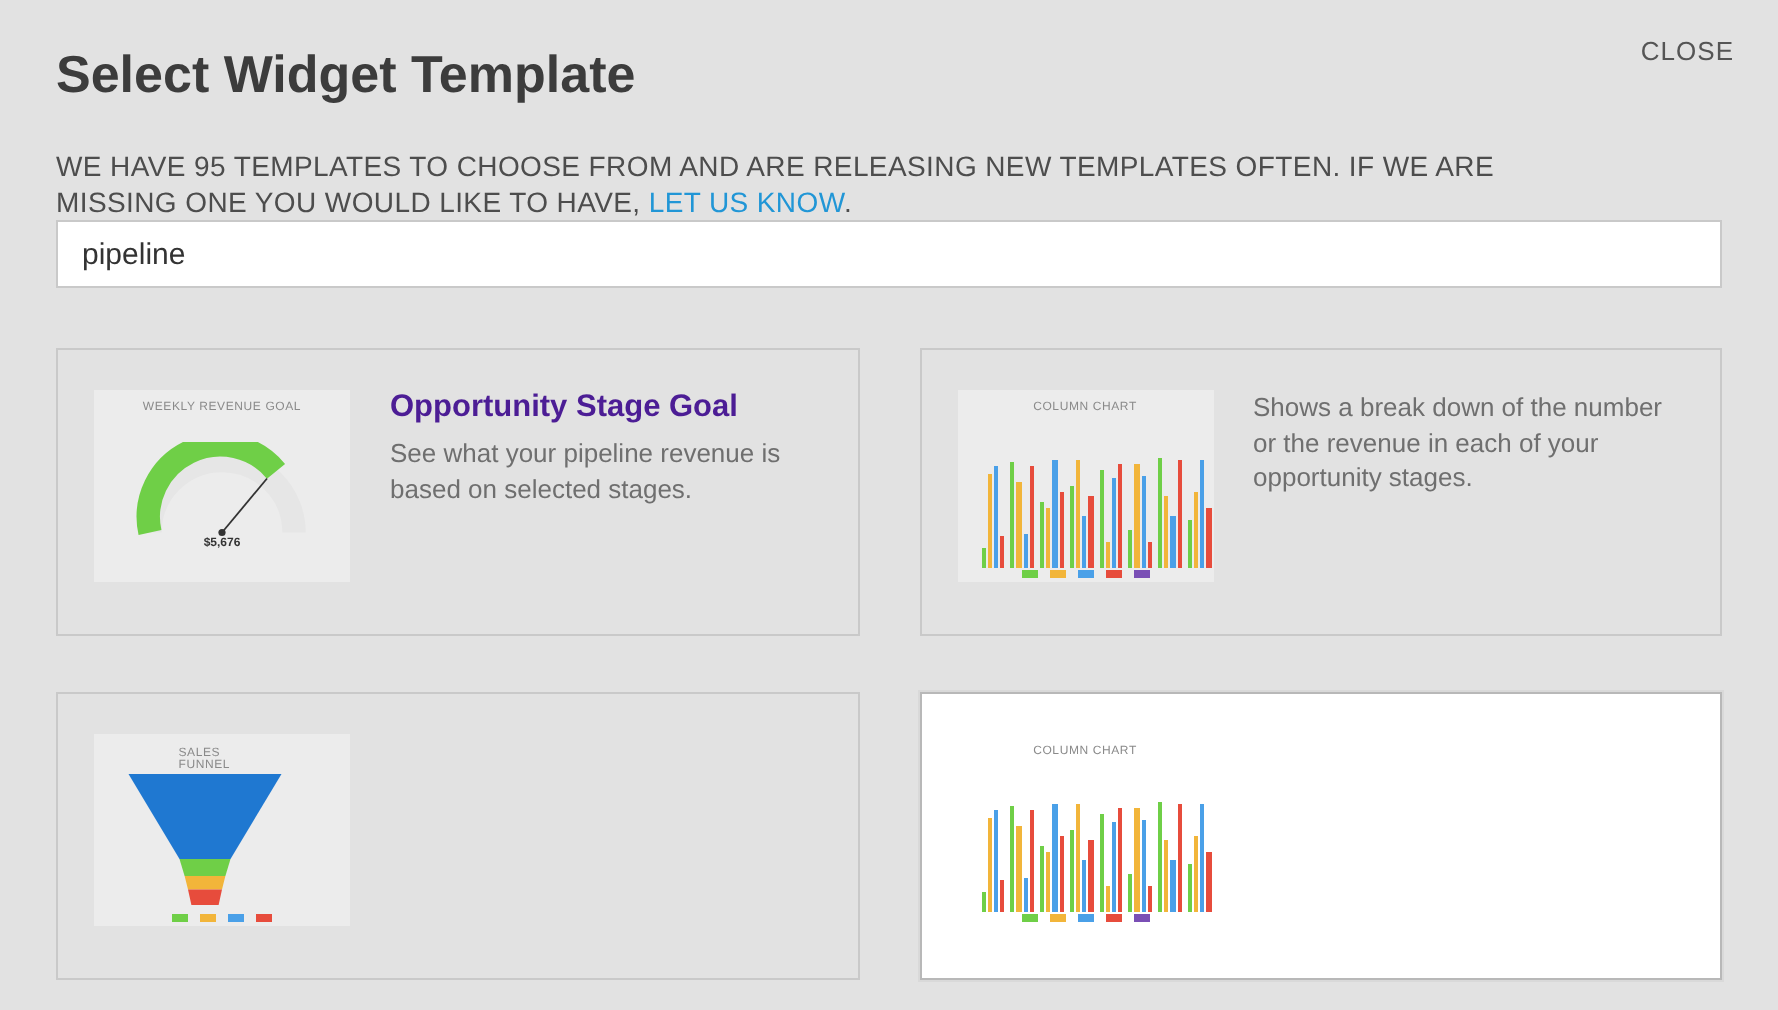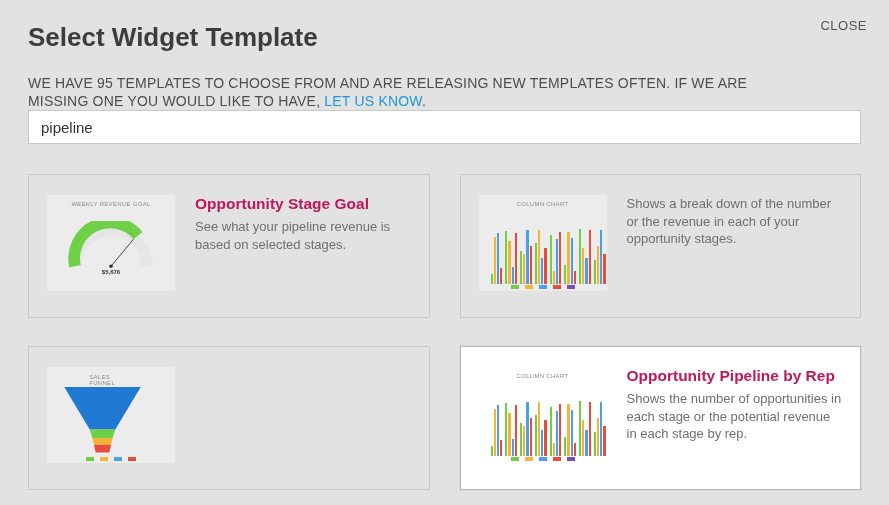--- a/index.html
+++ b/index.html
@@ -115,21 +115,21 @@
     left: 0; right: 0;
     text-align: center;
     font-size: 6px;
     letter-spacing: 0.3px;
     color: #8a8a8a;
   }
   .info { flex: 1; }
   .card-title {
     font-size: 15.5px;
     font-weight: 700;
-    color: #be185d;
+    color: #4c1d95;
     margin-bottom: 4px;
     line-height: 1.2;
   }
   .card-desc {
     font-size: 13px;
     color: #6f6f6f;
     line-height: 1.35;
   }
 
   
@@ -349,20 +349,16 @@
         <div class="legend-bar">
           <div class="legend-row" id="legend3">
               <div class="legend-chip" style="background: rgb(111, 207, 71);"></div>
               <div class="legend-chip" style="background: rgb(242, 181, 58);"></div>
               <div class="legend-chip" style="background: rgb(74, 160, 232);"></div>
               <div class="legend-chip" style="background: rgb(231, 76, 60);"></div>
               <div class="legend-chip" style="background: rgb(122, 79, 181);"></div>
             </div>
         </div>
       </div>
-      <div class="info">
-        <div class="card-title">Opportunity Pipeline by Rep</div>
-        <div class="card-desc">Shows the number of opportunities in each stage or the potential revenue in each stage by rep.</div>
-      </div>
     </div>
 
   </div>
 </div>
 
 </body></html>

